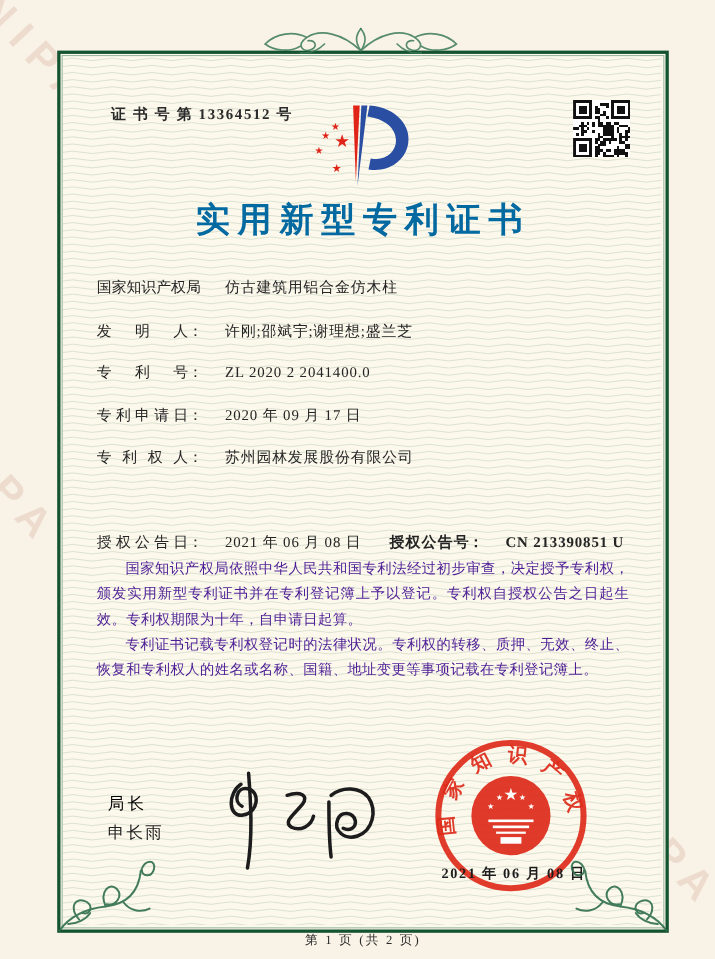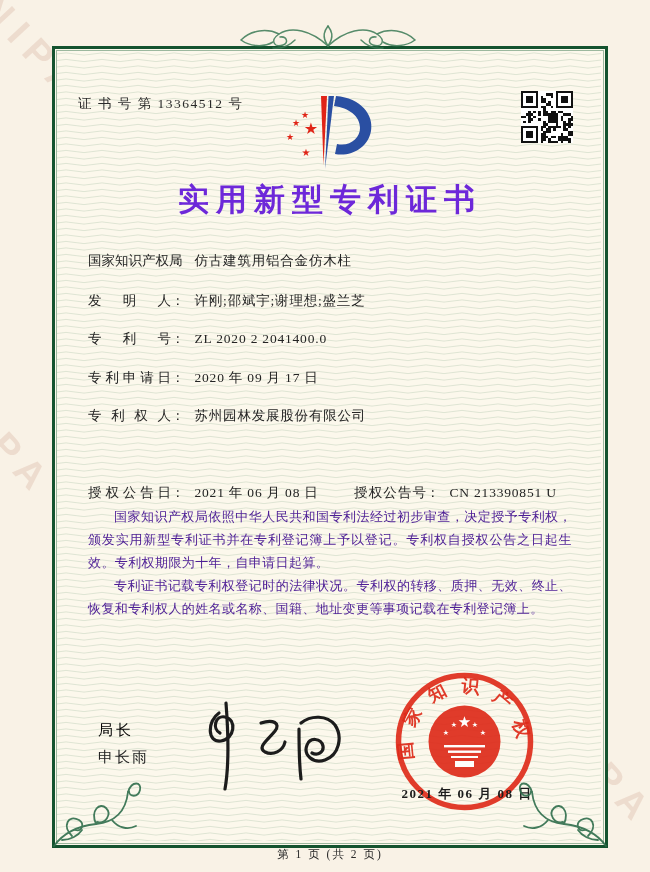--- a/index.html
+++ b/index.html
@@ -23,36 +23,36 @@
   .frame{
     position:absolute;left:52px;top:46px;width:550px;height:796px;
     border:3px solid #14532f;z-index:2;background:#fcf8ec;
   }
   .frame::before{
     content:"";position:absolute;inset:1px;border:1.5px solid #9cb89e;pointer-events:none;z-index:3;
   }
   .guilloche{position:absolute;left:2px;top:2px;z-index:0;}
   .inner{position:absolute;inset:0;z-index:4;}
   
-  .certno{position:absolute;left:23px;top:46px;font-size:13.5px;letter-spacing:1.5px;color:#2a2a2a;}
+  .certno{position:absolute;left:46px;top:46px;font-size:13.5px;letter-spacing:1.5px;color:#2a2a2a;font-weight:bold;}
   .logo{position:absolute;left:226px;top:40px;}
   .qr{position:absolute;left:466px;top:42px;}
   .title{
     position:absolute;left:0;top:130px;width:100%;text-align:center;
-    font-size:31px;font-weight:bold;letter-spacing:7px;color:#6d28d9;
+    font-size:31px;font-weight:bold;letter-spacing:7px;color:#0369a1;
   }
   
   .row{position:absolute;left:33px;font-size:13.5px;white-space:nowrap;color:#242424;}
   .flabel{
     display:inline-block;width:83px;text-align:justify;text-align-last:justify;
     vertical-align:top;
   }
   .colon{display:inline-block;}
-  .fvalue{margin-left:10px;letter-spacing:0.8px;}
-  .grant{position:absolute;left:266px;top:0;}
+  .fvalue{margin-left:20px;letter-spacing:0.8px;}
+  .grant{position:absolute;left:266px;top:0;font-weight:bold;}
   .grant .flabel{width:72px;}
   
   .paras{position:absolute;left:33px;top:456px;width:484px;font-size:13px;
     line-height:23px;text-align:justify;color:#4c1d95;letter-spacing:0.4px;}
   .paras p{margin:0;text-indent:2em;}
   
   .sig-title{position:absolute;left:43px;top:672px;font-size:15px;letter-spacing:3px;
     font-family:"Liberation Sans","DejaVu Sans",sans-serif;color:#000000;font-weight:400;}
   .sig-name{position:absolute;left:43px;top:699px;font-size:15px;letter-spacing:2px;
     font-family:"Liberation Sans","DejaVu Sans",sans-serif;color:#222;font-weight:500;text-align:right;}

